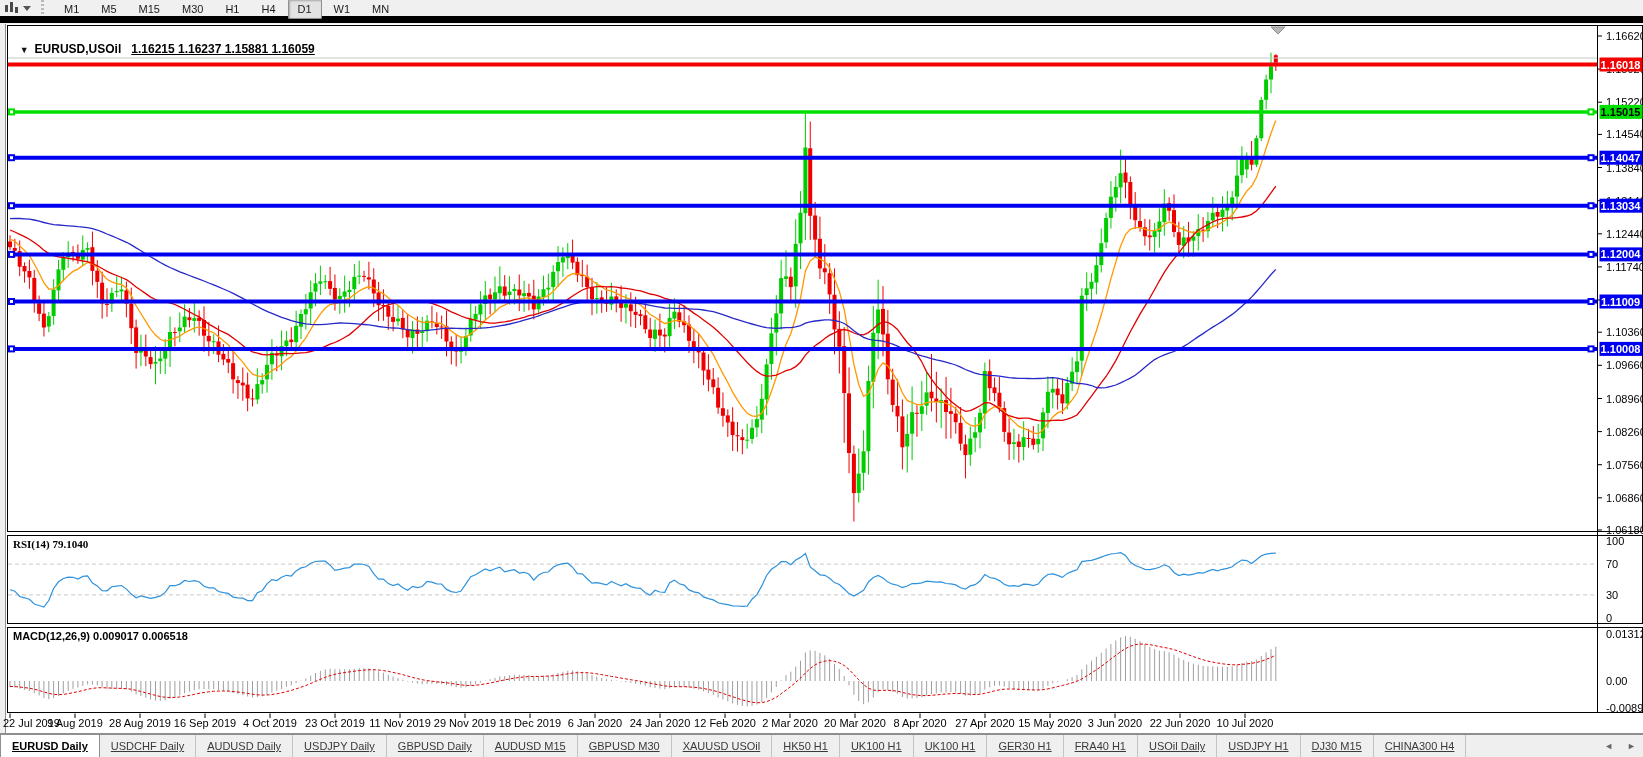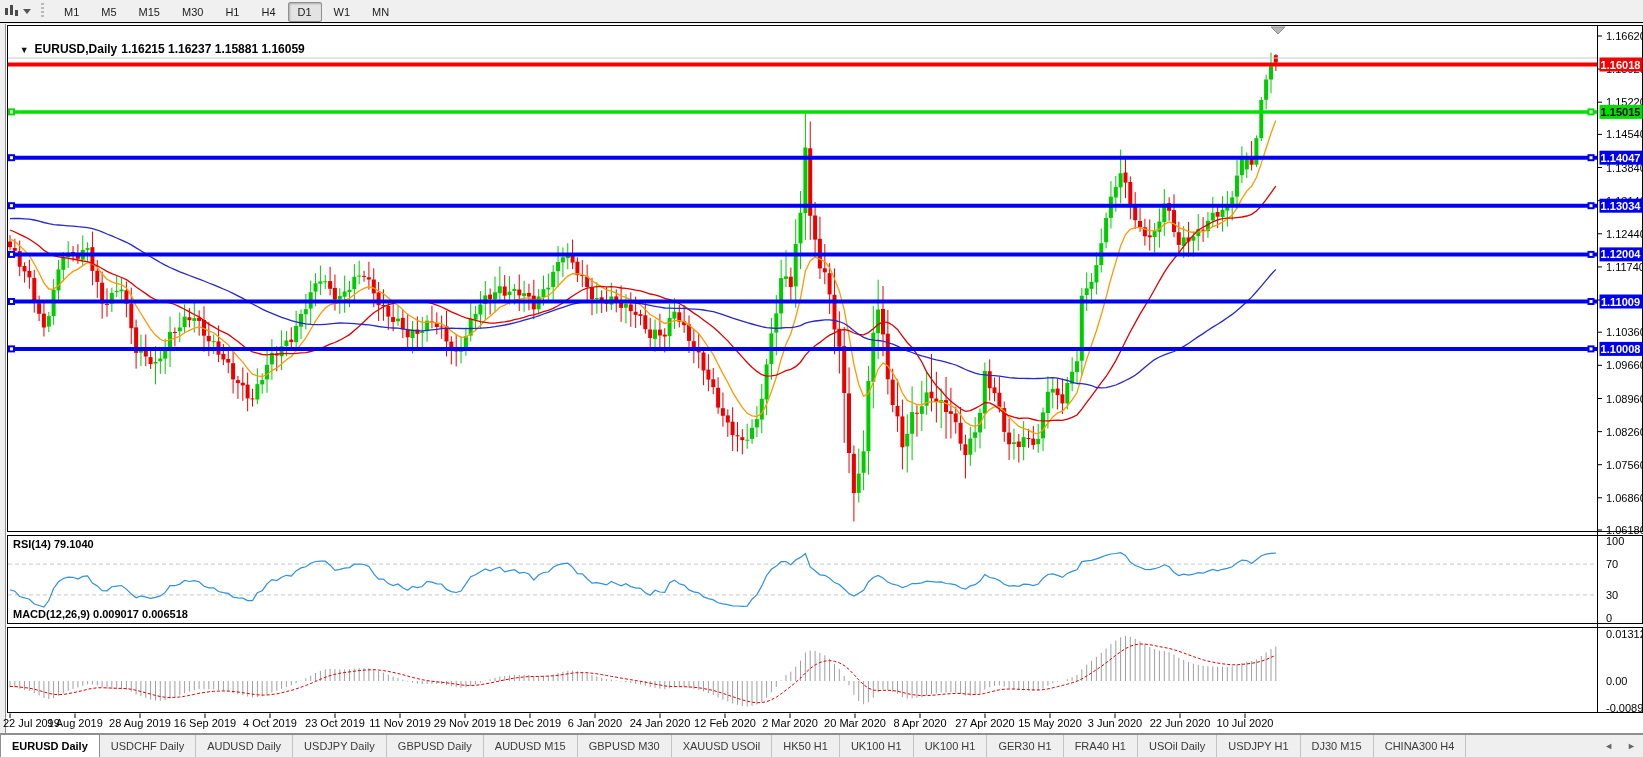--- a/index.html
+++ b/index.html
@@ -4,21 +4,21 @@
 <style>
   html,body{margin:0;padding:0;}
   body{
     width:1643px;height:757px;position:relative;overflow:hidden;
     background:#f0f0f0;
     font-family:"Liberation Sans",sans-serif;
     -webkit-font-smoothing:none;
   }
   #toolbar{
     position:absolute;left:0;top:0;width:1643px;height:23px;
-    background:#f0f0f0;border-bottom:1px solid #000000;
+    background:#f0f0f0;border-bottom:7px solid #000000;
     display:flex;align-items:center;box-sizing:border-box;padding-left:4px;
   }
   .tool-icon{width:16px;height:14px;display:inline-block;margin-right:1px;}
   .caret-down{
     width:0;height:0;border-left:4px solid transparent;border-right:4px solid transparent;
     border-top:5px solid #555;display:inline-block;margin:0 6px 0 2px;
   }
   .grip{
     width:3px;height:16px;margin:0 9px 0 4px;
     background-image:repeating-linear-gradient(#b9b9b9 0 2px,#f0f0f0 2px 4px);
@@ -31,34 +31,34 @@
     background:#e3e3e3;border:1px solid #8f8f8f;
     box-shadow:inset 1px 1px 2px rgba(0,0,0,.25);
   }
   #chart-svg{position:absolute;left:0;top:0;}
   #chart-svg text{font-family:"Liberation Sans",sans-serif;}
   #title{
     position:absolute;left:13px;top:28px;font-size:12px;font-weight:bold;color:#000;
     letter-spacing:0;white-space:pre;
   }
   #title .menu-caret{font-size:9px;margin-right:6px;color:#111;}
-  #title .ohlc{margin-left:4px;}
+  #title .ohlc{margin-left:10px;text-decoration:underline;}
   .panel-label{
     position:absolute;left:13px;font-size:11px;font-weight:bold;color:#000;
   }
-  #rsi-label{top:538px;}
-  #macd-label{top:608px;}
+  #rsi-label{top:538px;font-family:Liberation Serif, serif;}
+  #macd-label{top:630px;}
   #tabbar{
     position:absolute;left:0;top:734px;width:1643px;height:23px;
     background:#efefef;border-top:1px solid #8f8f8f;
     display:flex;align-items:stretch;box-sizing:border-box;font-size:11px;color:#3a3a3a;
   }
   .tab{
     display:flex;align-items:center;padding:8px 11px;position:relative;
-    border-right:1px solid #c3c3c3;white-space:nowrap;
+    border-right:1px solid #c3c3c3;white-space:nowrap;text-decoration:underline;
   }
   .tab.active{
     background:#ffffff;border:1px solid #8f8f8f;border-bottom:none;border-top:none;
     color:#000;font-weight:bold;
   }
   .tab-spacer{flex:1;}
   .tabarrow{
     display:flex;align-items:center;padding:0 7px;color:#666;font-size:9px;
   }
 </style>
@@ -1021,21 +1021,21 @@
       <line x1="1115" y1="713.5" x2="1115" y2="718" stroke="#000000" stroke-width="1"></line>
       <text x="1115" y="727" text-anchor="middle">3 Jun 2020</text>
       <line x1="1180" y1="713.5" x2="1180" y2="718" stroke="#000000" stroke-width="1"></line>
       <text x="1180" y="727" text-anchor="middle">22 Jun 2020</text>
       <line x1="1245" y1="713.5" x2="1245" y2="718" stroke="#000000" stroke-width="1"></line>
       <text x="1245" y="727" text-anchor="middle">10 Jul 2020</text>
     </g>
   </svg>
 
 <div id="title">
-  <span class="menu-caret">▼</span><span>EURUSD,Daily</span><span class="ohlc">1.16215 1.16237 1.15881 1.16059</span>
+  <span class="menu-caret">▼</span><span>EURUSD,USOil</span><span class="ohlc">1.16215 1.16237 1.15881 1.16059</span>
 </div>
 
 <div id="rsi-label" class="panel-label">RSI(14) 79.1040</div>
 <div id="macd-label" class="panel-label">MACD(12,26,9) 0.009017 0.006518</div>
 
 <div id="tabbar">
   <div id="tabs" style="display:flex;align-items:stretch;">
       <div class="tab active">EURUSD Daily</div>
       <div class="tab">USDCHF Daily</div>
       <div class="tab">AUDUSD Daily</div>

